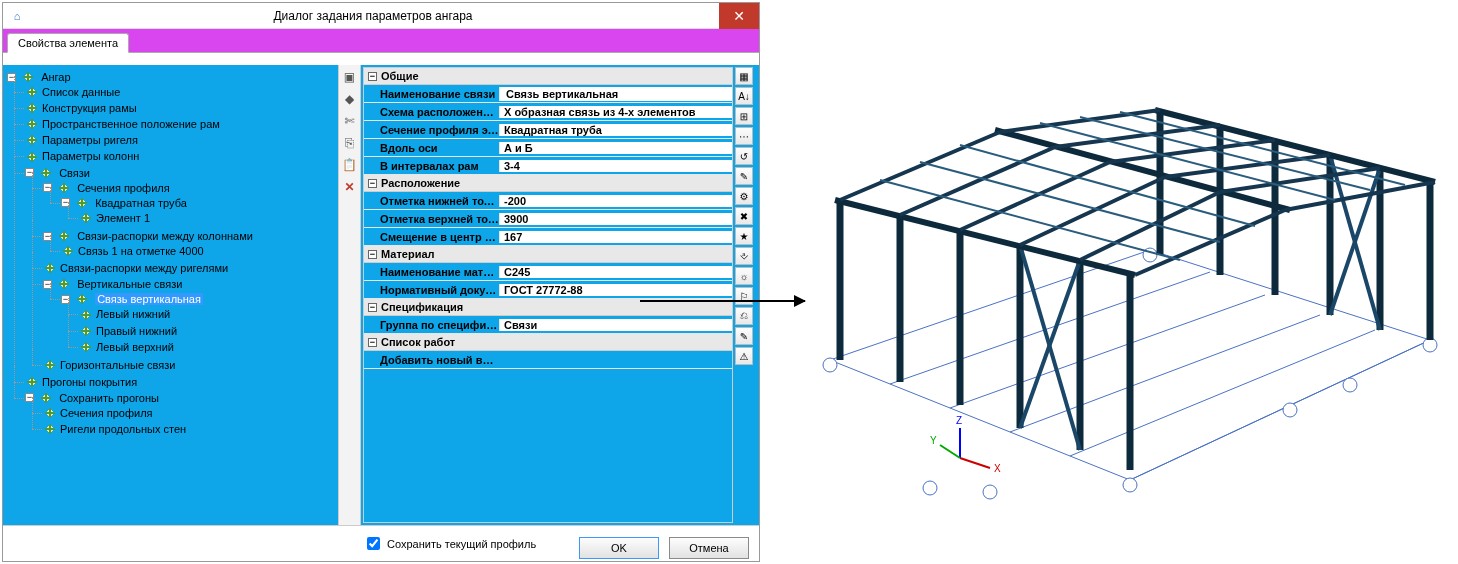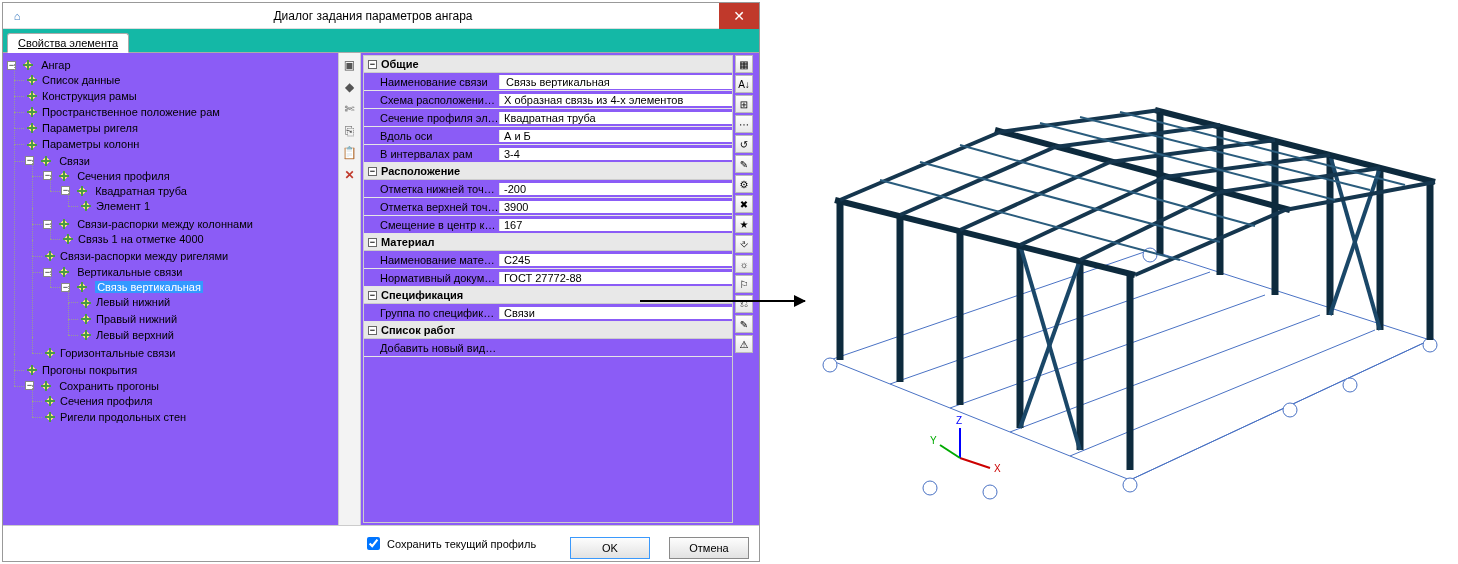--- a/index.html
+++ b/index.html
@@ -54,43 +54,43 @@
     background: #c0392b;
     color: #fff;
     display: flex;
     align-items: center;
     justify-content: center;
     font-size: 14px;
     cursor: pointer;
   }
   .tabbar {
     height: 24px;
-    background: #14b8a6;
+    background: #d946ef;
     border-bottom: 1px solid #aaa;
     display: flex;
     align-items: flex-end;
     padding-left: 4px;
     padding-top: 4px;
-    text-decoration: underline;
   }
   .tab {
     border: 1px solid #aaa;
     border-bottom: 1px solid #fff;
     padding: 3px 10px;
     font-size: 11px;
     background: #fff;
     border-radius: 3px 3px 0 0;
     position: relative;
     bottom: -1px;
     cursor: pointer;
   }
   .content {
     flex: 1;
     display: flex;
-    background: #8b5cf6;
+    background: #0ea5e9;
+    margin-top: 12px;
   }
   .tree-pane {
     width: 336px;
     border-right: 1px solid #ccc;
     padding: 4px 2px;
     overflow: hidden;
   }
   .tree ul { list-style: none; margin: 0; padding-left: 18px; }
   .tree > ul { padding-left: 2px; }
   .tree li {
@@ -199,20 +199,21 @@
     background: #fff;
     font-size: 9px;
     line-height: 7px;
     text-align: center;
   }
   .prop-row {
     display: flex;
     border-bottom: 1px solid #e6e6e6;
     height: 18px;
     align-items: center;
+    font-weight: bold;
   }
   .prop-label {
     width: 135px;
     padding-left: 16px;
     overflow: hidden;
     text-overflow: ellipsis;
     white-space: nowrap;
   }
   .prop-val {
     flex: 1;
@@ -246,21 +247,21 @@
     justify-content: center;
     font-size: 10px;
     cursor: pointer;
   }
   .footer {
     height: 36px;
     border-top: 1px solid #ccc;
     display: flex;
     align-items: center;
     justify-content: flex-end;
-    gap: 19px;
+    gap: 10px;
     padding: 0 10px;
   }
   .footer .chk {
     margin-right: auto;
     margin-left: 350px;
     display: flex;
     align-items: center;
     gap: 4px;
   }
   .btn {

